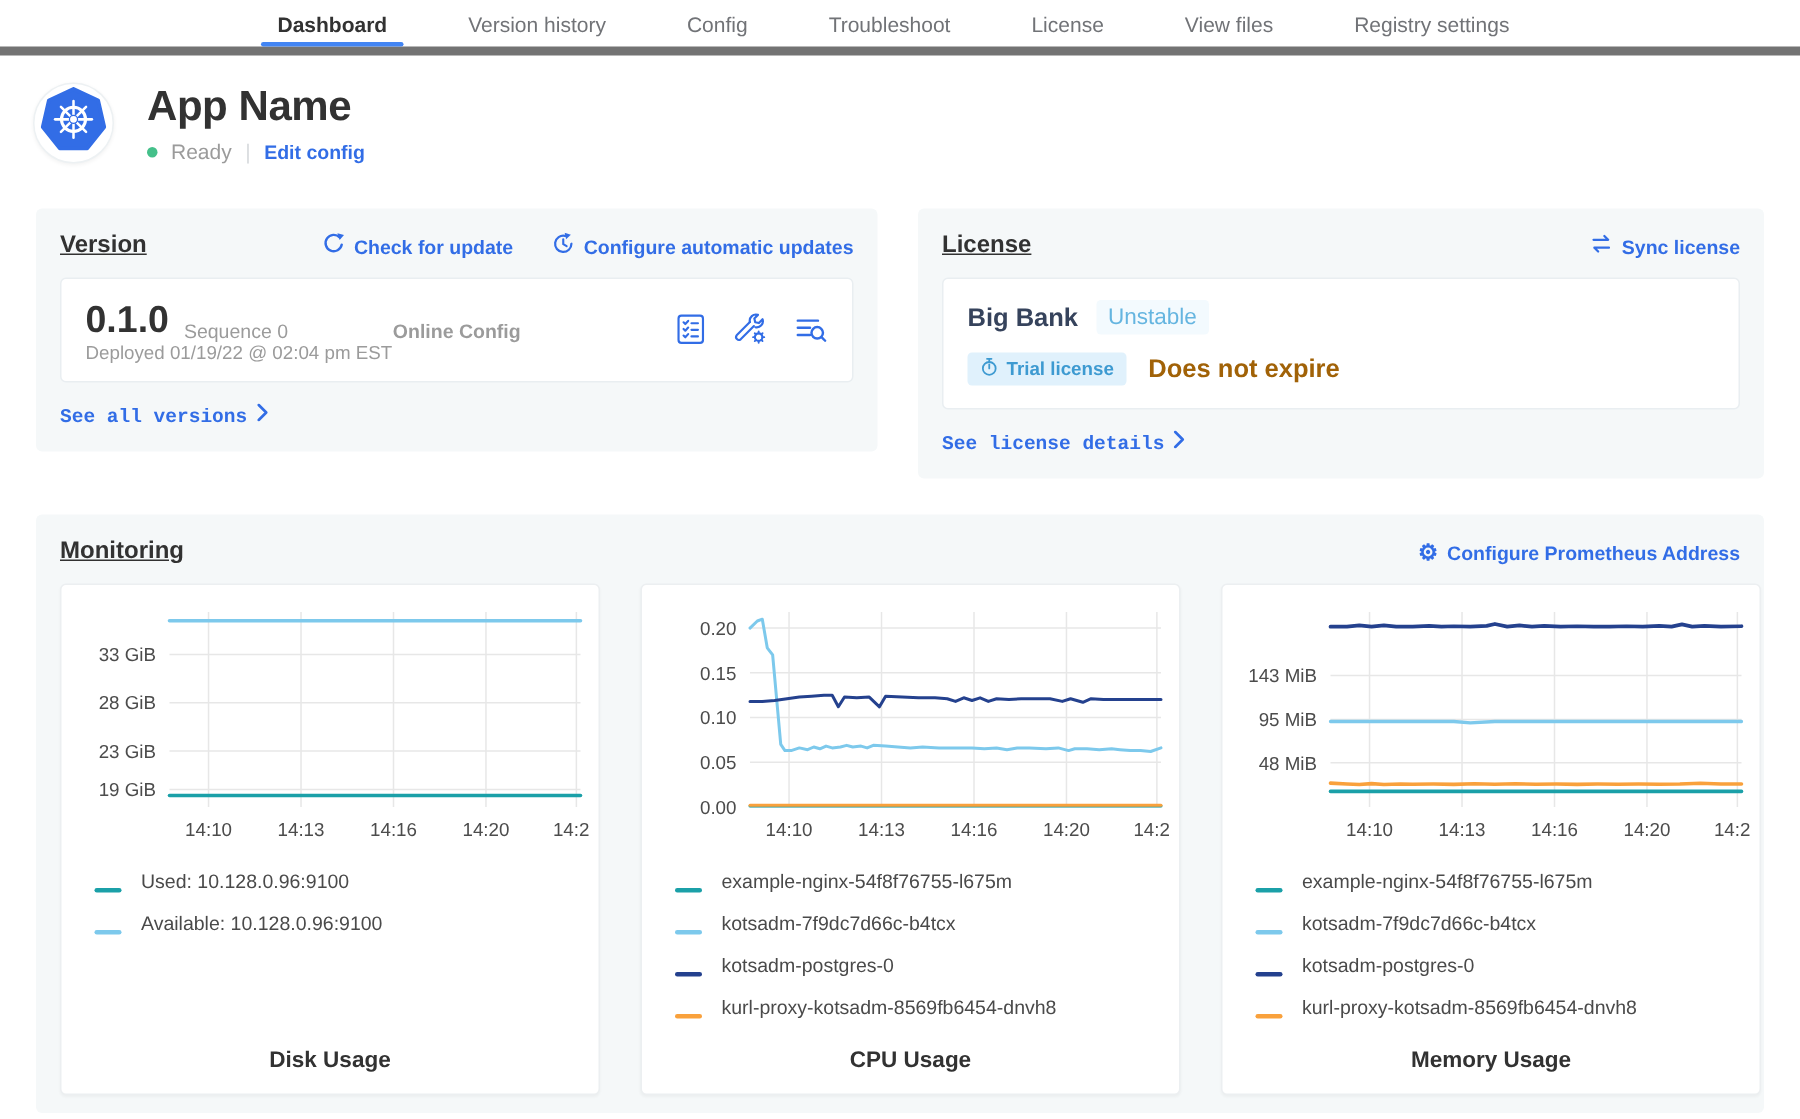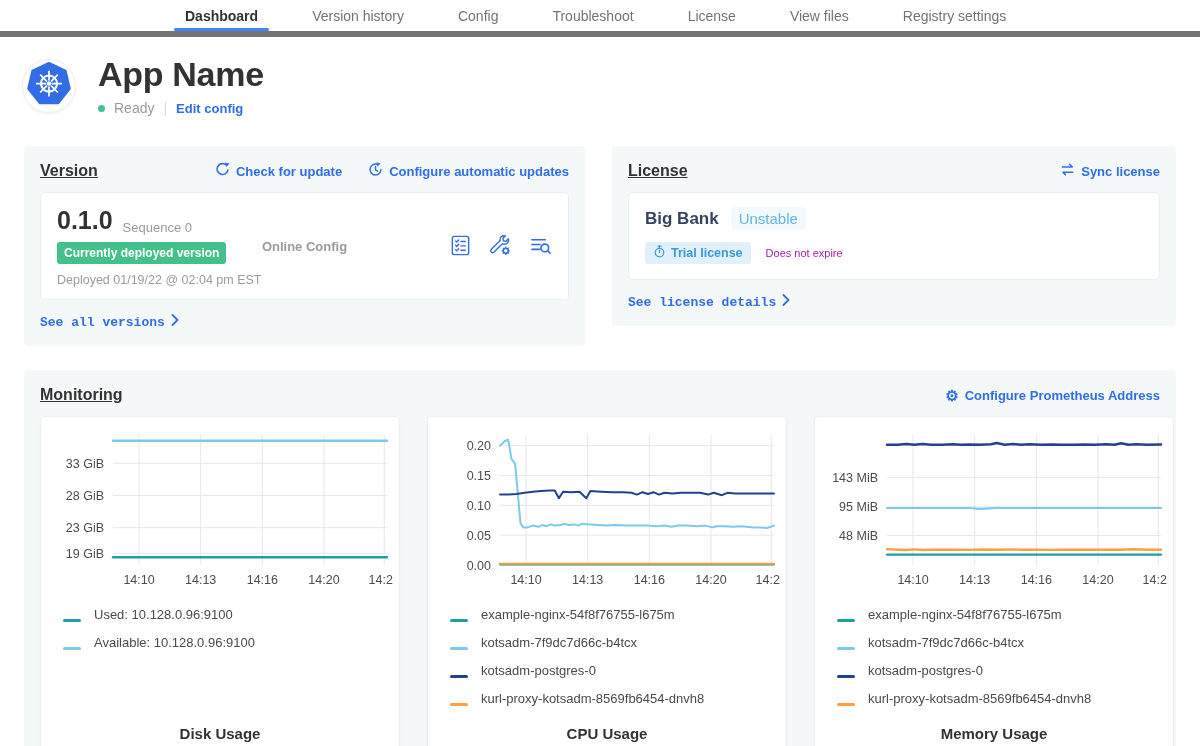--- a/index.html
+++ b/index.html
@@ -10,21 +10,21 @@
     font-family:"Liberation Sans", sans-serif;
   }
   
   .topnav { height:37px; border-bottom:6px solid #737373; display:flex; align-items:stretch; padding-left:158px; background:#fff; }
   .tab { position:relative; border:none; background:none; padding:0 27px; font-size:14px; color:#717377; cursor:pointer; display:flex; align-items:center; font-family:inherit; }
   .tab.active { color:#323232; font-weight:700; }
   .tab.active::after { content:""; position:absolute; left:16px; right:16px; bottom:0; height:3px; background:#4285f4; border-radius:2px; }
   
   .app-header { display:flex; align-items:center; gap:22px; padding:18px 0 0 22px; }
   .app-icon { width:54px; height:54px; border-radius:50%; background:#fff; border:1px solid #edf1f3; box-shadow:0 1px 3px rgba(0,0,0,.06); display:flex; align-items:center; justify-content:center; }
-  .app-title { font-size:34px; font-weight:700; margin:0; letter-spacing:-.3px; }
+  .app-title { font-size:28px; font-weight:700; margin:0; letter-spacing:-.3px; }
   .status-row { display:flex; align-items:center; gap:9px; margin-top:6px; font-size:14px; color:#9b9b9b; }
   .status-dot { width:7px; height:7px; border-radius:50%; background:#44c08a; }
   .vdiv { color:#d8dbde; font-size:14px; }
   .link { color:#326de6; font-weight:700; font-size:13px; cursor:pointer; text-decoration:none; display:inline-flex; align-items:center; gap:6px; }
   
   main { padding:0 24px; }
   .cards-row { display:flex; gap:27px; margin-top:30px; align-items:flex-start; }
   .card { background:#f5f8f9; border-radius:4px; padding:16px; }
   .card-header { display:flex; justify-content:space-between; align-items:center; }
   .card-title { font-size:16px; font-weight:700;text-decoration:underline; }
@@ -44,21 +44,21 @@
   .see-link { margin-top:14px; display:flex;font-family:Liberation Mono, monospace; }
   .icon-btn { background:none; border:none; padding:0; cursor:pointer; display:flex; }
   
   .license-card { width:564px; }
   .license-inner { margin-top:12px; padding:14px 16px 15px; }
   .license-name-row { display:flex; align-items:center; gap:12px; }
   .license-name { font-size:17px; font-weight:700; color:#36435c; }
   .channel-badge { background:#f3fafe; color:#65b5e0; font-size:15px; font-weight:400; padding:3px 8px; border-radius:3px; }
   .license-meta-row { display:flex; align-items:center; gap:15px; margin-top:12px; }
   .trial-badge { background:#e0f1fc; color:#3d9ad1; font-size:12.5px; font-weight:700; padding:3px 8px; border-radius:3px; display:inline-flex; align-items:center; gap:5px; }
-  .expiry { font-size:11px; color:#a21caf; }
+  .expiry { font-size:17px; color:#a16207;font-weight:bold; }
   
   .monitoring-card { margin-top:24px; padding-bottom:12px; }
   .charts-row { display:flex; gap:27px; margin-top:12px; }
   .chart-card { width:360px; height:341px; background:#fff; border:1px solid #eceff1; border-radius:4px; box-shadow:0 1px 2px rgba(0,0,0,.04); padding:8px 8px 0; display:flex; flex-direction:column; }
   .chart-svg { display:block; }
   .legend { display:flex; flex-direction:column; gap:13px; margin:14px 0 0 14px; }
   .legend-item { display:flex; align-items:flex-end; gap:13px; font-size:13px; color:#4a4a4a; }
   .legend-dash { width:18px; height:3px; border-radius:2px; flex:0 0 auto; }
   .chart-title { margin-top:auto; padding-bottom:14px; text-align:center; font-weight:700; font-size:15px; color:#323232; }
   .tick-label { font-size:12.5px; fill:#4c4c4c; }
@@ -136,21 +136,20 @@
           </a>
         </span>
       </div>
 
       <div class="inner-card version-inner">
         <div class="v-left">
           <div class="version-number-row">
             <span class="version-number">0.1.0</span>
             <span class="sequence">Sequence 0</span>
           </div>
-          <span class="deployed-badge">Currently deployed version</span>
           <div class="deployed-at">Deployed 01/19/22 @ 02:04 pm EST</div>
         </div>
         <div class="v-center">Online Config</div>
         <div class="v-right">
           <button class="icon-btn">
             <span>
               <svg width="23" height="23" viewBox="0 0 24 24" fill="none" stroke="#326de6" stroke-width="1.5" stroke-linecap="round" stroke-linejoin="round">
                 <rect x="3.5" y="2.5" width="17" height="19" rx="2"></rect>
                 <path d="M7 7.2l1.2 1.2 2-2.2"></path>
                   <line x1="12.5" y1="7.8" x2="17" y2="7.8"></line>

